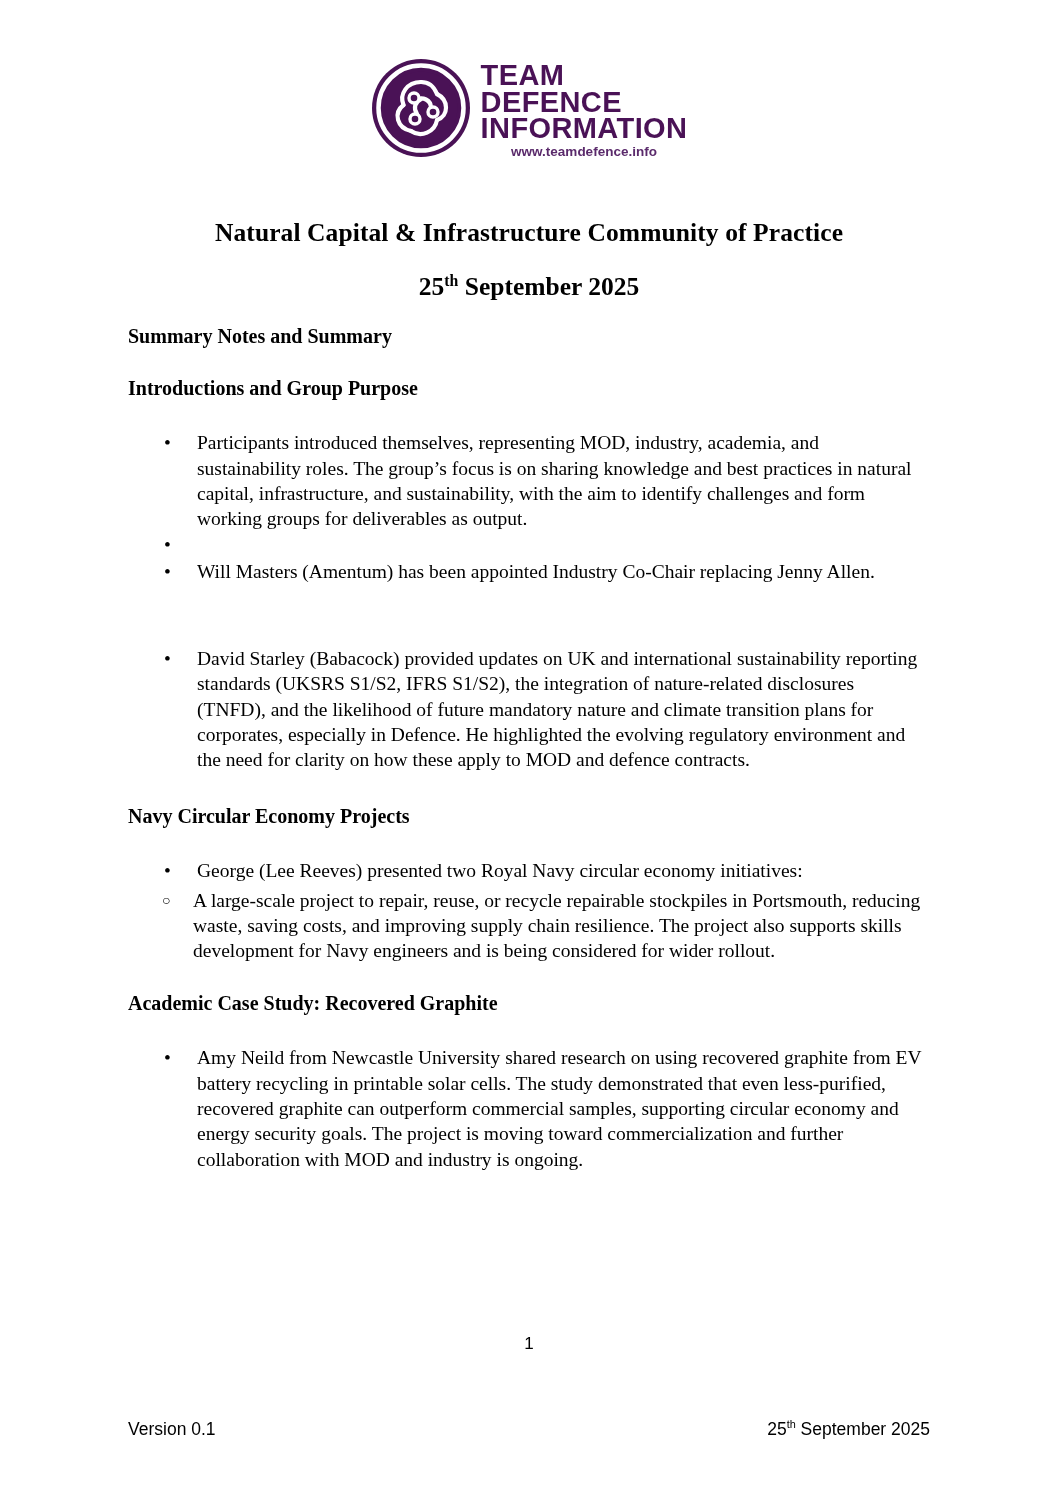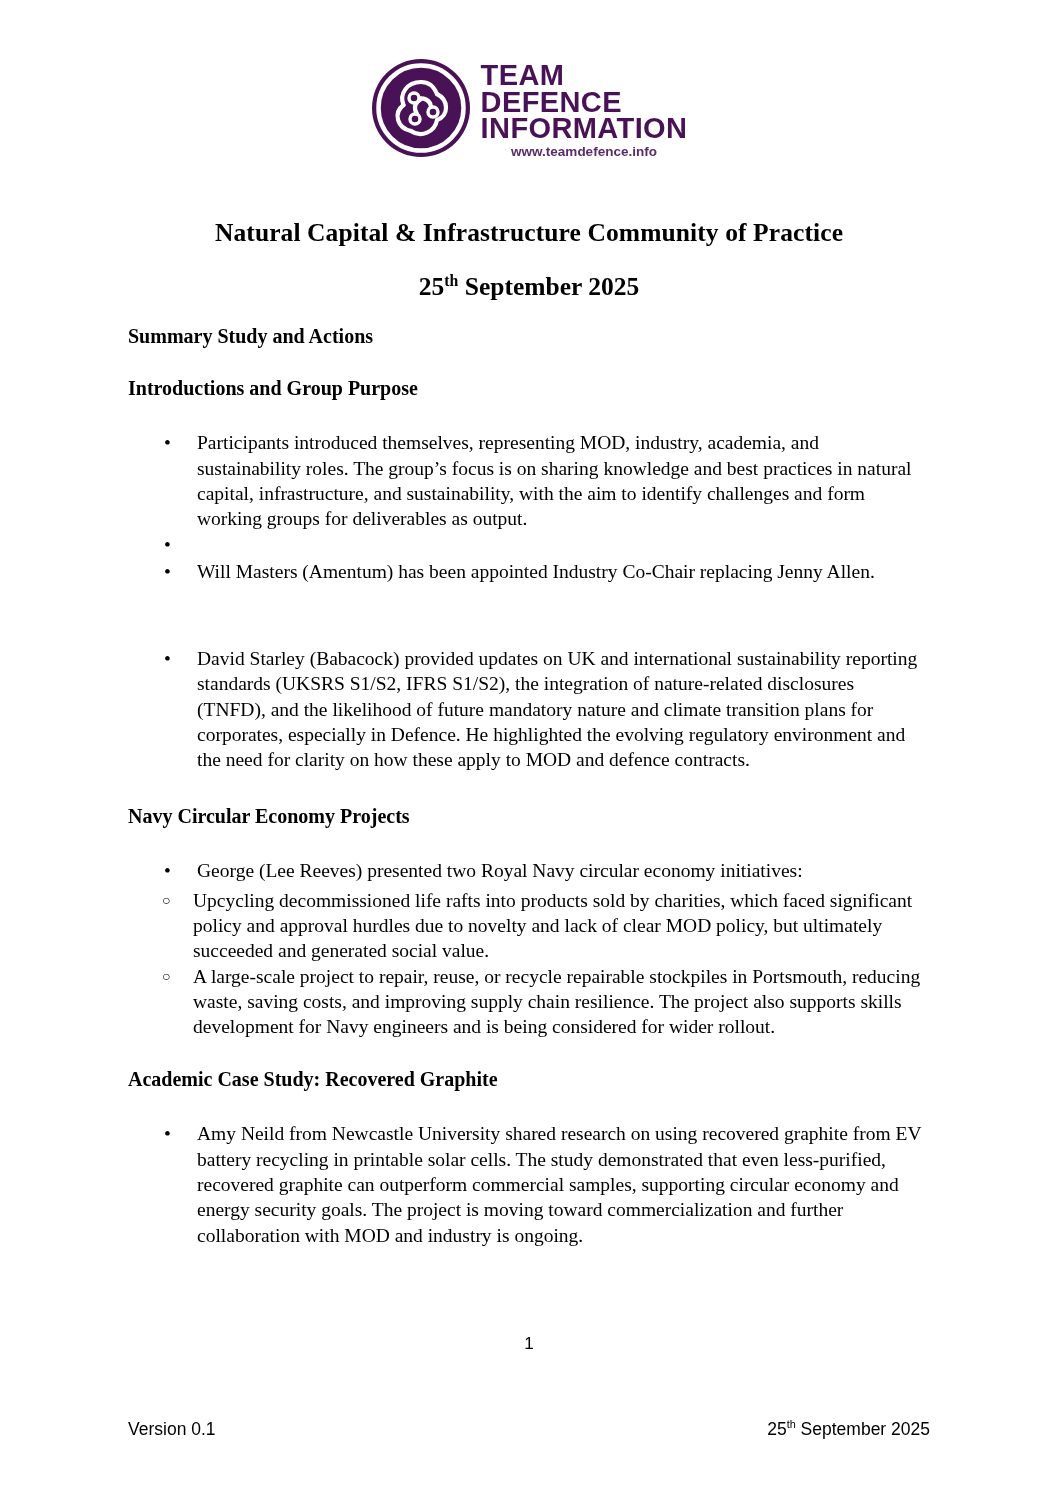--- a/index.html
+++ b/index.html
@@ -212,21 +212,21 @@
         <span class="logo-url">www.teamdefence.info</span>
       </div>
     </div>
   </div>
 
   <div class="doc-title">Natural Capital &amp; Infrastructure Community of Practice</div>
   <div class="doc-subtitle"><span>25</span><sup>th</sup><span> September 2025</span></div>
 
   <div class="content">
 
-    <h2 class="section">Summary Study and Actions</h2>
+    <h2 class="section">Summary Notes and Summary</h2>
     <div class="gap-lg"></div>
 
     <h2 class="section">Introductions and Group Purpose</h2>
     <div class="gap-md"></div>
     <ul class="bullets">
       <li>Participants introduced themselves, representing MOD, industry, academia, and sustainability roles. The group’s focus is on sharing knowledge and best practices in natural capital, infrastructure, and sustainability, with the aim to identify challenges and form working groups for deliverables as output.</li>
       <li class="empty-bullet"></li>
       <li>Will Masters (Amentum) has been appointed Industry Co-Chair replacing Jenny Allen.</li>
     </ul>
     <div class="gap-lg"></div>
@@ -236,21 +236,20 @@
       <li>David Starley (Babacock) provided updates on UK and international sustainability reporting standards (UKSRS S1/S2, IFRS S1/S2), the integration of nature-related disclosures (TNFD), and the likelihood of future mandatory nature and climate transition plans for corporates, especially in Defence. He highlighted the evolving regulatory environment and the need for clarity on how these apply to MOD and defence contracts.</li>
     </ul>
     <div class="gap-lg"></div>
 
     <h2 class="section">Navy Circular Economy Projects</h2>
     <div class="gap-md"></div>
     <ul class="bullets">
       <li>George (Lee Reeves) presented two Royal Navy circular economy initiatives:</li>
     </ul>
     <ul class="subbullets">
-      <li>Upcycling decommissioned life rafts into products sold by charities, which faced significant policy and approval hurdles due to novelty and lack of clear MOD policy, but ultimately succeeded and generated social value.</li>
       <li>A large-scale project to repair, reuse, or recycle repairable stockpiles in Portsmouth, reducing waste, saving costs, and improving supply chain resilience. The project also supports skills development for Navy engineers and is being considered for wider rollout.</li>
     </ul>
     <div class="gap-lg"></div>
 
     <h2 class="section">Academic Case Study: Recovered Graphite</h2>
     <div class="gap-md"></div>
     <ul class="bullets">
       <li>Amy Neild from Newcastle University shared research on using recovered graphite from EV battery recycling in printable solar cells. The study demonstrated that even less-purified, recovered graphite can outperform commercial samples, supporting circular economy and energy security goals. The project is moving toward commercialization and further collaboration with MOD and industry is ongoing.</li>
     </ul>
 

